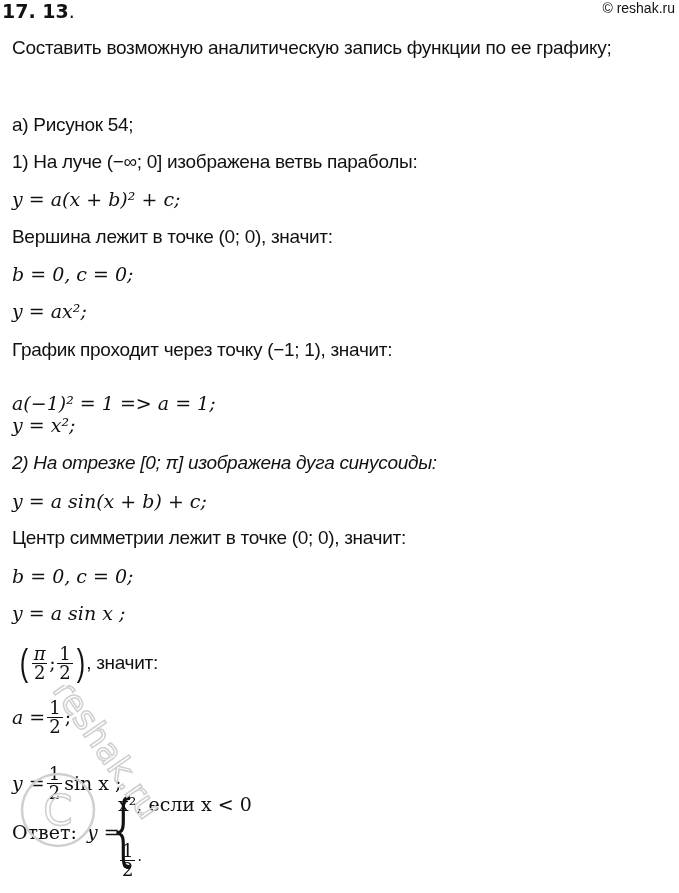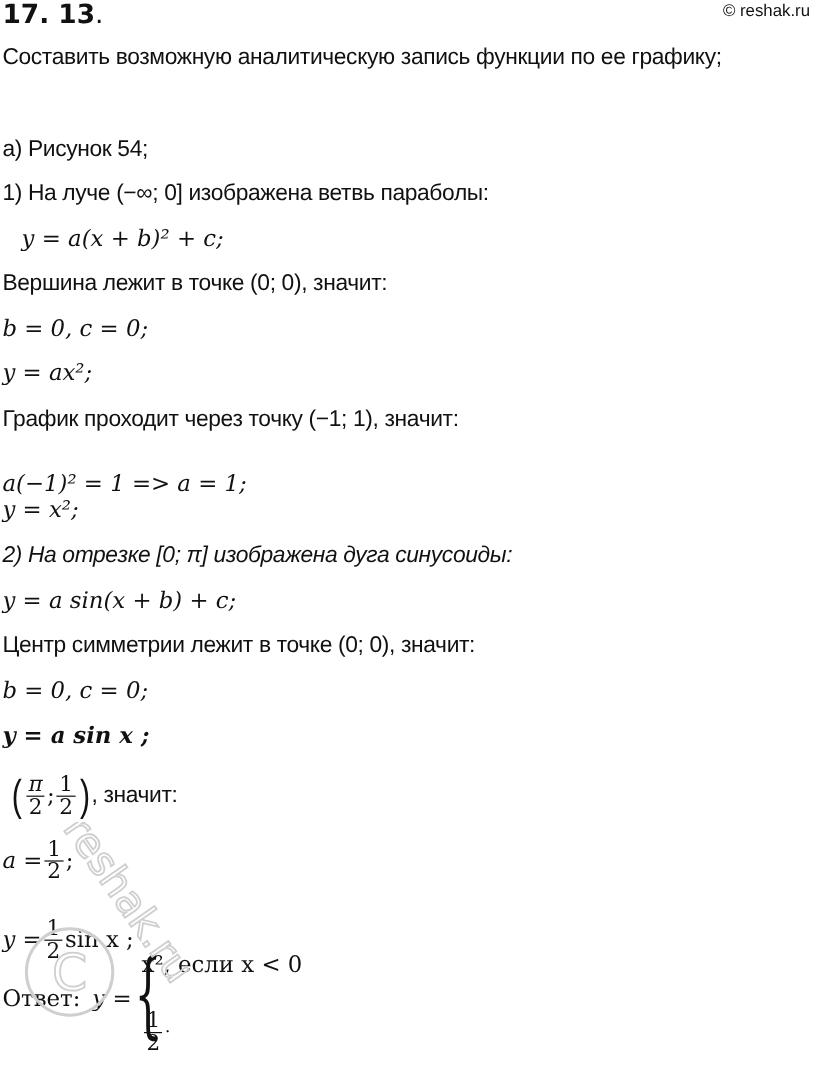--- a/index.html
+++ b/index.html
@@ -1,22 +1,22 @@
 <!DOCTYPE html>
 <html><head>
 <meta charset="utf-8">
 <style>
   html, body { margin:0; padding:0; background:#ffffff; }
   body { width:679px; height:893px; position:relative; overflow:hidden;
          font-family:"DejaVu Serif", "Liberation Serif", serif; color:#111; }
-  .line { position:absolute; left:2px; white-space:nowrap; font-size:20px; line-height:24px; }
+  .line { position:absolute; left:12px; white-space:nowrap; font-size:20px; line-height:24px; }
   .txt { font-family:"Liberation Sans", "DejaVu Sans", sans-serif; font-size:19px; letter-spacing:-0.3px; }
   .m { font-family:"DejaVu Serif", serif; font-size:19px; }
   .mi { font-style:italic; }
-  .title { position:absolute; left:2px; top:0px; font-family:"DejaVu Sans", sans-serif; font-weight:bold; font-size:22px; }
+  .title { position:absolute; left:2px; top:0px; font-family:"DejaVu Sans", sans-serif; font-weight:bold; font-size:19px; }
   .title .dot { font-weight:normal; }
   .copyright { position:absolute; right:4px; top:0px; font-family:Liberation Sans, sans-serif; font-size:14px; }
   .frac { display:inline-flex; flex-direction:column; align-items:center; vertical-align:middle; margin:0 2px; line-height:1; }
   .frac .num { font-size:18px; padding:0 2px; }
   .frac .den { font-size:18px; padding:0 2px; border-top:1px solid #111; }
   .paren { font-size:36px; font-weight:200; vertical-align:middle; line-height:1; transform:scaleX(0.7); display:inline-block; }
   .brace { position:absolute; left:112px; top:790px; font-size:78px; line-height:1; font-weight:100; transform:scaleX(0.45); transform-origin:left top; color:#111; }
   .watermark { position:absolute; left:18px; top:685px; width:180px; height:200px; pointer-events:none; }
 </style>
 </head>
@@ -25,33 +25,33 @@
 <div class="title">
   <span>17. 13</span><span class="dot">.</span>
 </div>
 <div class="copyright">© reshak.ru</div>
 
 <div class="line txt" style="top:36px;">Составить возможную аналитическую запись функции по ее графику;</div>
 
 <div class="line txt" style="top:113px;">а) Рисунок 54;</div>
 
 <div class="line txt" style="top:150px;">1) На луче (−∞; 0] изображена ветвь параболы:</div>
-<div class="line m mi" style="top:187px;margin-left:16px;">y = a(x + b)² + c;</div>
+<div class="line m mi" style="top:187px;">y = a(x + b)² + c;</div>
 <div class="line txt" style="top:225px;">Вершина лежит в точке (0; 0), значит:</div>
 <div class="line m mi" style="top:262px;">b = 0,  c = 0;</div>
 <div class="line m mi" style="top:299px;">y = ax²;</div>
 <div class="line txt" style="top:338px;">График проходит через точку (−1; 1), значит:</div>
 <div class="line m mi" style="top:376px;margin-top:15px;">a(−1)² = 1   =&gt;   a = 1;</div>
 <div class="line m mi" style="top:413px;">y = x²;</div>
 
 <div class="line txt" style="top:451px;font-style:italic;">2) На отрезке [0; π] изображена дуга синусоиды:</div>
 <div class="line m mi" style="top:489px;">y = a sin(x + b) + c;</div>
 <div class="line txt" style="top:526px;">Центр симметрии лежит в точке (0; 0), значит:</div>
 <div class="line m mi" style="top:564px;">b = 0,  c = 0;</div>
-<div class="line m mi" style="top:601px;font-weight:bold;">y = a sin x ;</div>
+<div class="line m mi" style="top:601px;">y = a sin x ;</div>
 
 <div class="line txt" style="top:643px; display:flex; align-items:center; height:40px;">
   <span class="paren" style="margin-left:6px;">(</span>
   <span class="frac m">
     <span class="num mi">π</span>
     <span class="den">2</span>
   </span>
   <span class="m">;</span>
   <span class="frac m">
     <span class="num">1</span>

